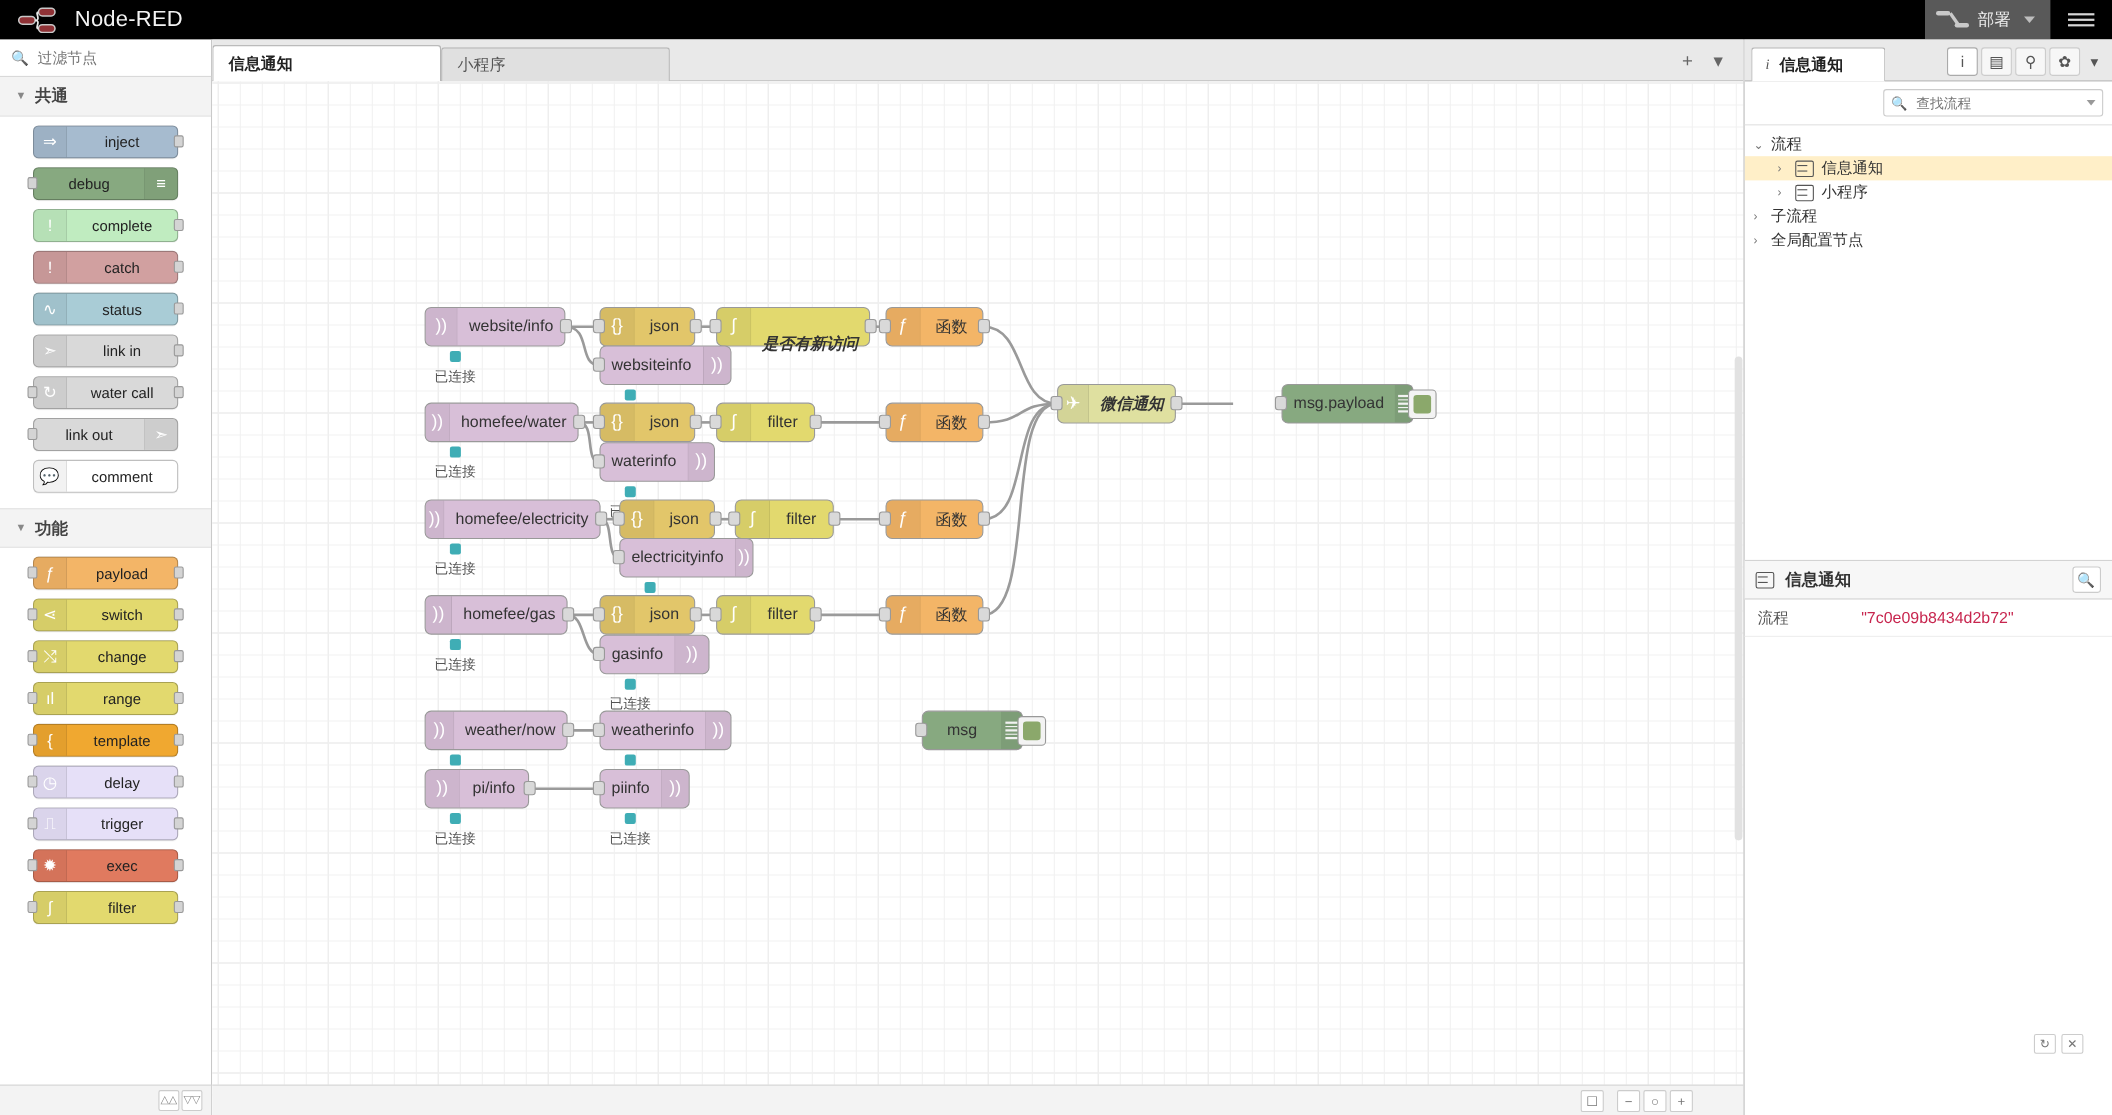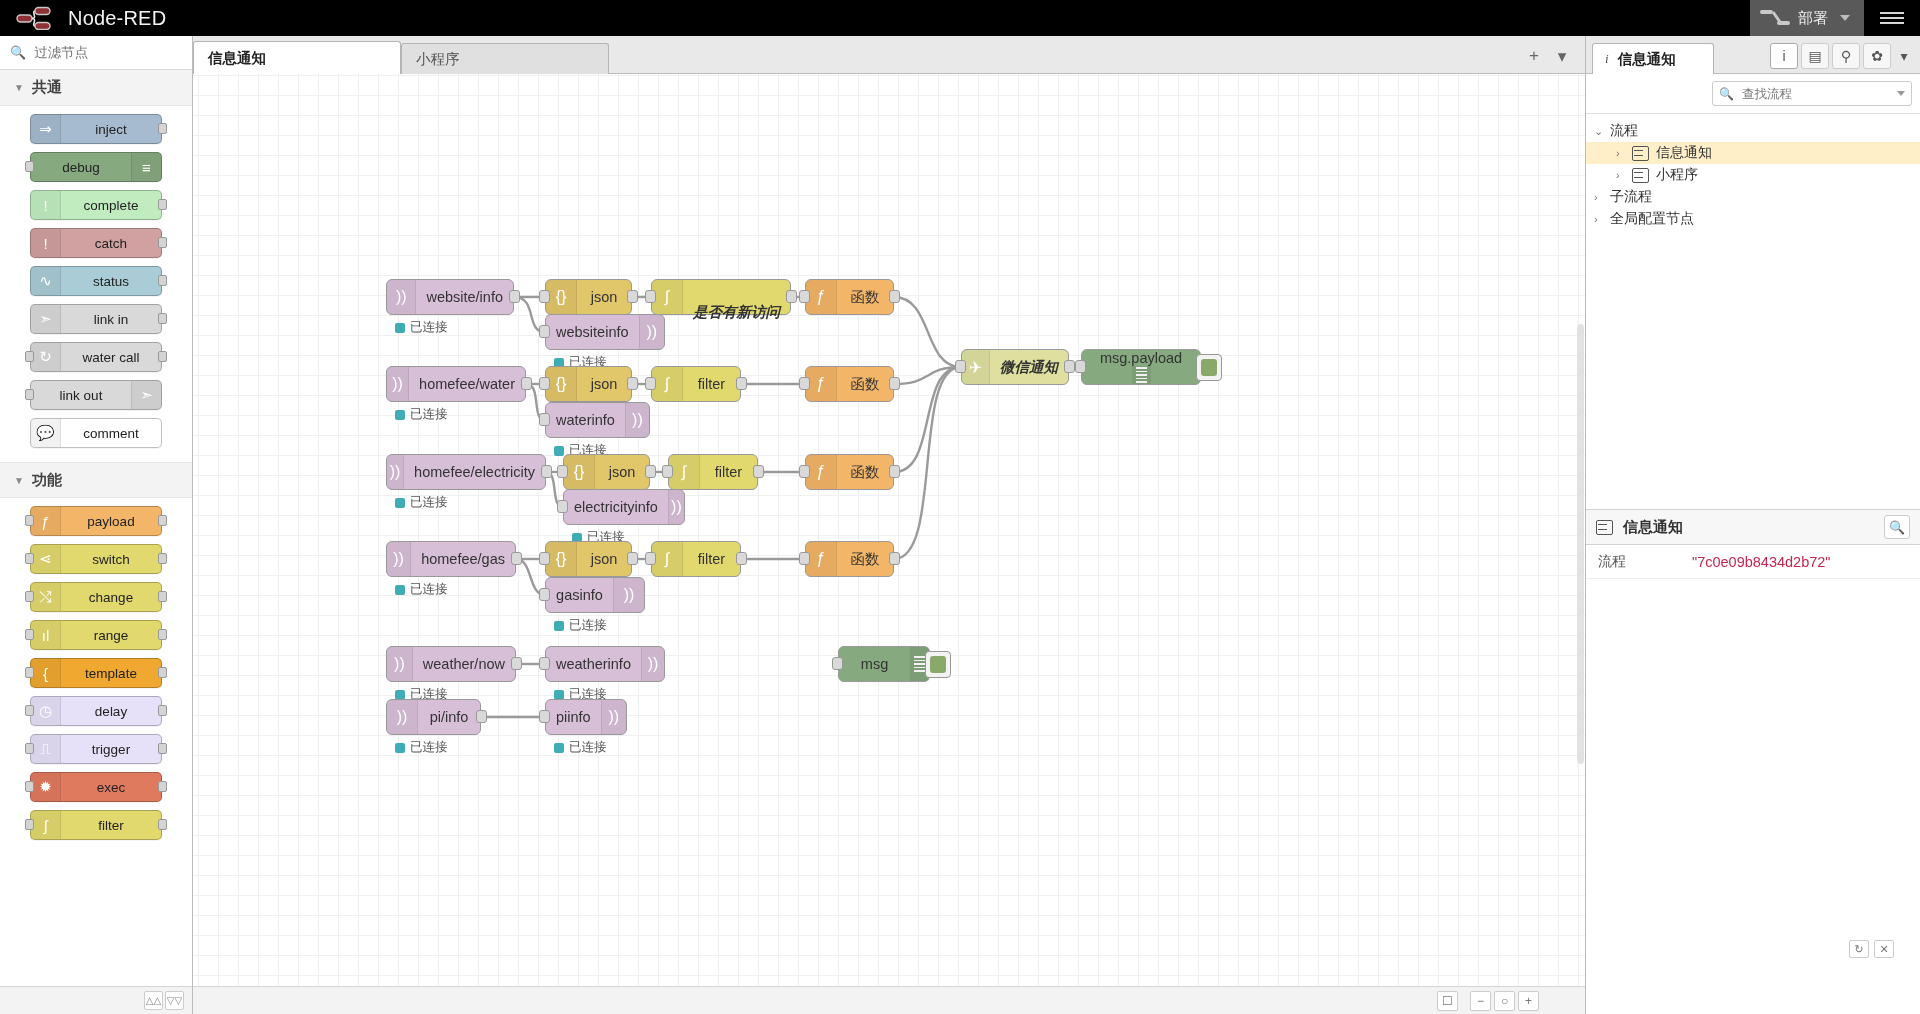--- a/index.html
+++ b/index.html
@@ -137,21 +137,21 @@
   }
   .node .nlabel { flex: 1; text-align: center; padding: 0 10px; white-space: nowrap; }
   .node .nport {
     position: absolute; width: 11px; height: 13px; background: #d9d9d9;
     border: 1px solid #999; border-radius: 3px; top: 10px;
   }
   .node .nport.in  { left: -7px; }
   .node .nport.out { right: -7px; }
   .status {
     position: absolute; left: 8px; top: 39px; display: flex; align-items: center; gap: 5px;
-    font-size: 12.5px; color: #555; white-space: nowrap;
+    font-size: 12.5px; color: #555; white-space: nowrap; flex-direction: column;
   }
   .status .dot { width: 10px; height: 10px; border-radius: 2px; background: #3FADB5; }
   .dbg-strip { width: 19px; height: 100%; background: rgba(0,0,0,.07);
                display:flex; flex-direction:column; align-items:center; justify-content:center; gap:2px; }
   .dbg-strip i { display:block; width: 11px; height: 1.6px; background: #f2f2f2; }
   .dbg-btn { position:absolute; right:-22px; top: 4px; width: 26px; height: 27px;
              border: 1px solid #999; border-radius: 4px; background: #f3f3f3; }
   .dbg-btn s { display:block; margin: 4px; width: 16px; height: 17px; border-radius: 3px; background: #8ba86b; }
 
   
@@ -601,21 +601,21 @@
             <span class="dot"></span>
             <span>已连接</span>
           </div>
         </div>
         <div class="node" style="left: 768px; top: 275px; width: 108px; background: rgb(223, 224, 160);">
           <div class="nicon">✈</div>
           <div class="nlabel" style="font-style: italic; font-weight: bold;">微信通知</div>
           <span class="nport in"></span>
           <span class="nport out"></span>
         </div>
-        <div class="node" style="left: 888px; top: 275px; width: 120px; background: rgb(135, 169, 128); flex-direction: column;">
+        <div class="node" style="left: 972px; top: 275px; width: 120px; background: rgb(135, 169, 128);">
           <div class="nlabel">msg.payload</div>
           <div class="dbg-strip">
             <i></i>
             <i></i>
             <i></i>
             <i></i>
             <i></i>
           </div>
           <div class="dbg-btn">
             <s></s>

